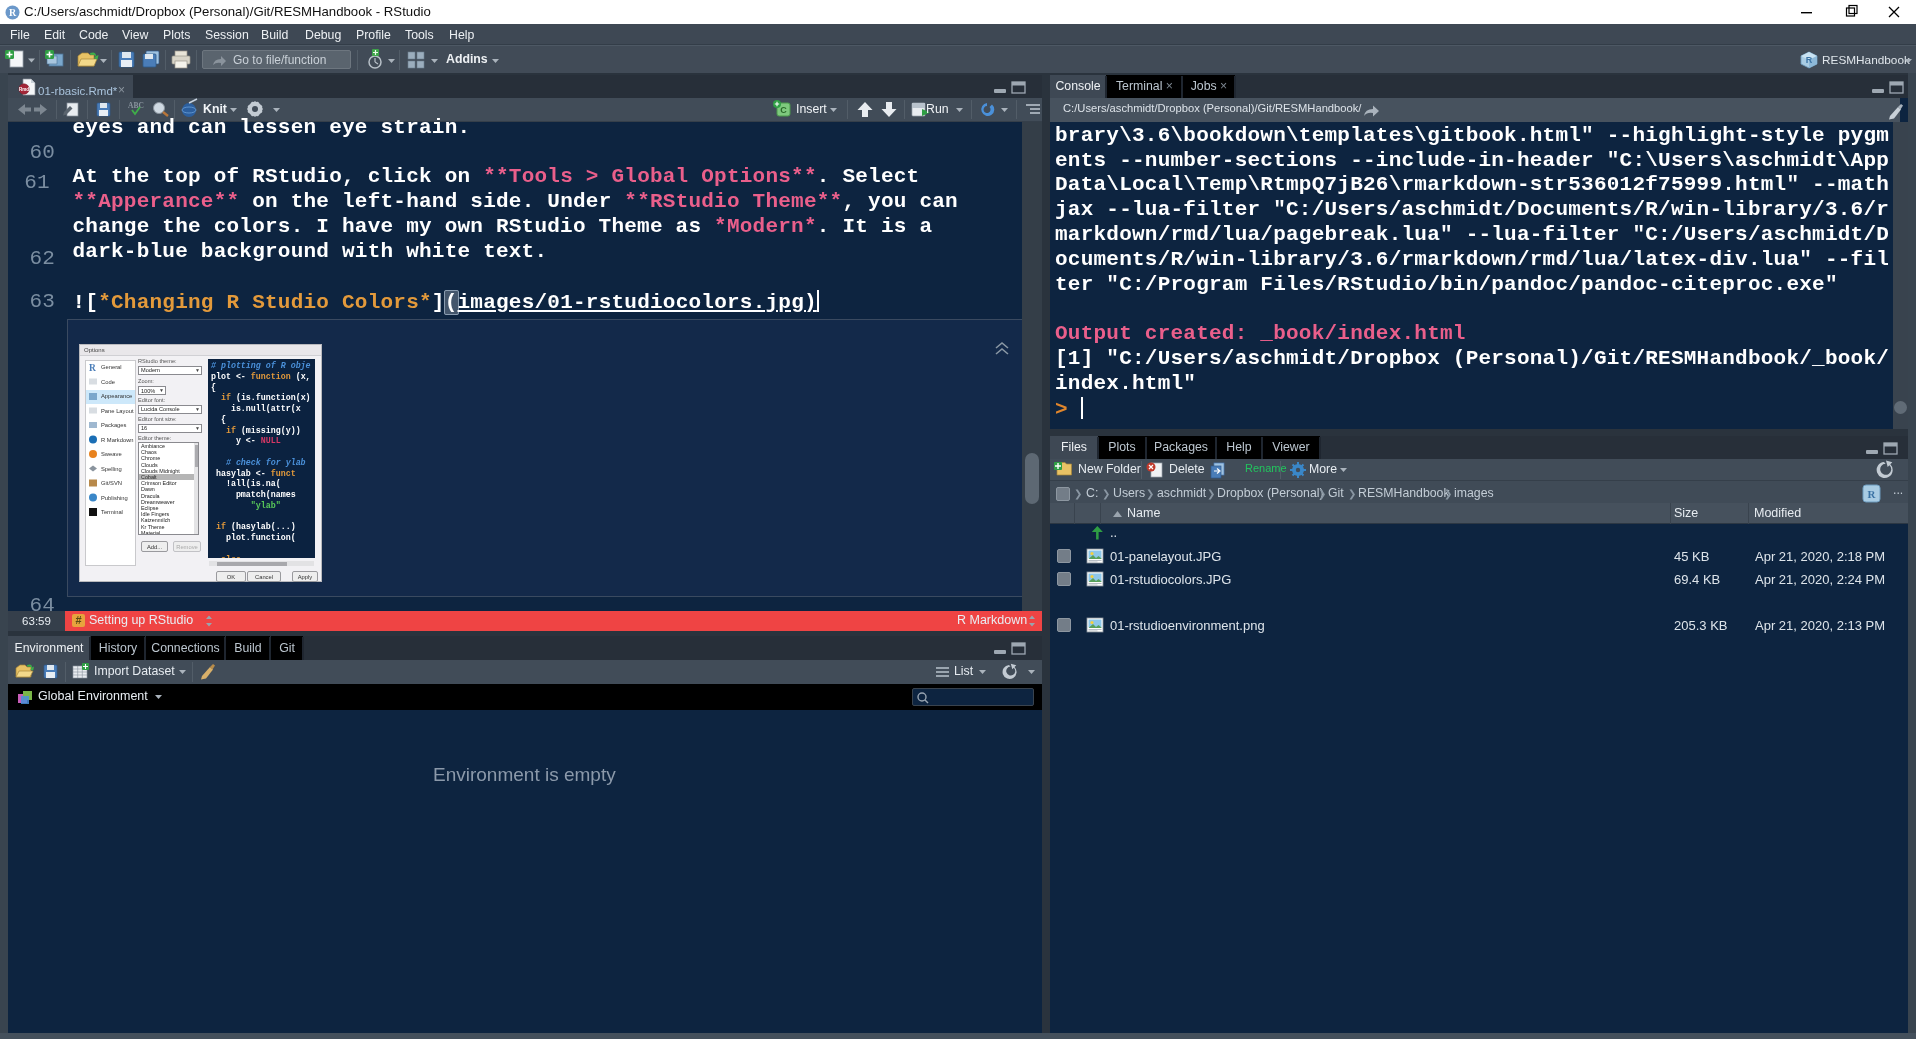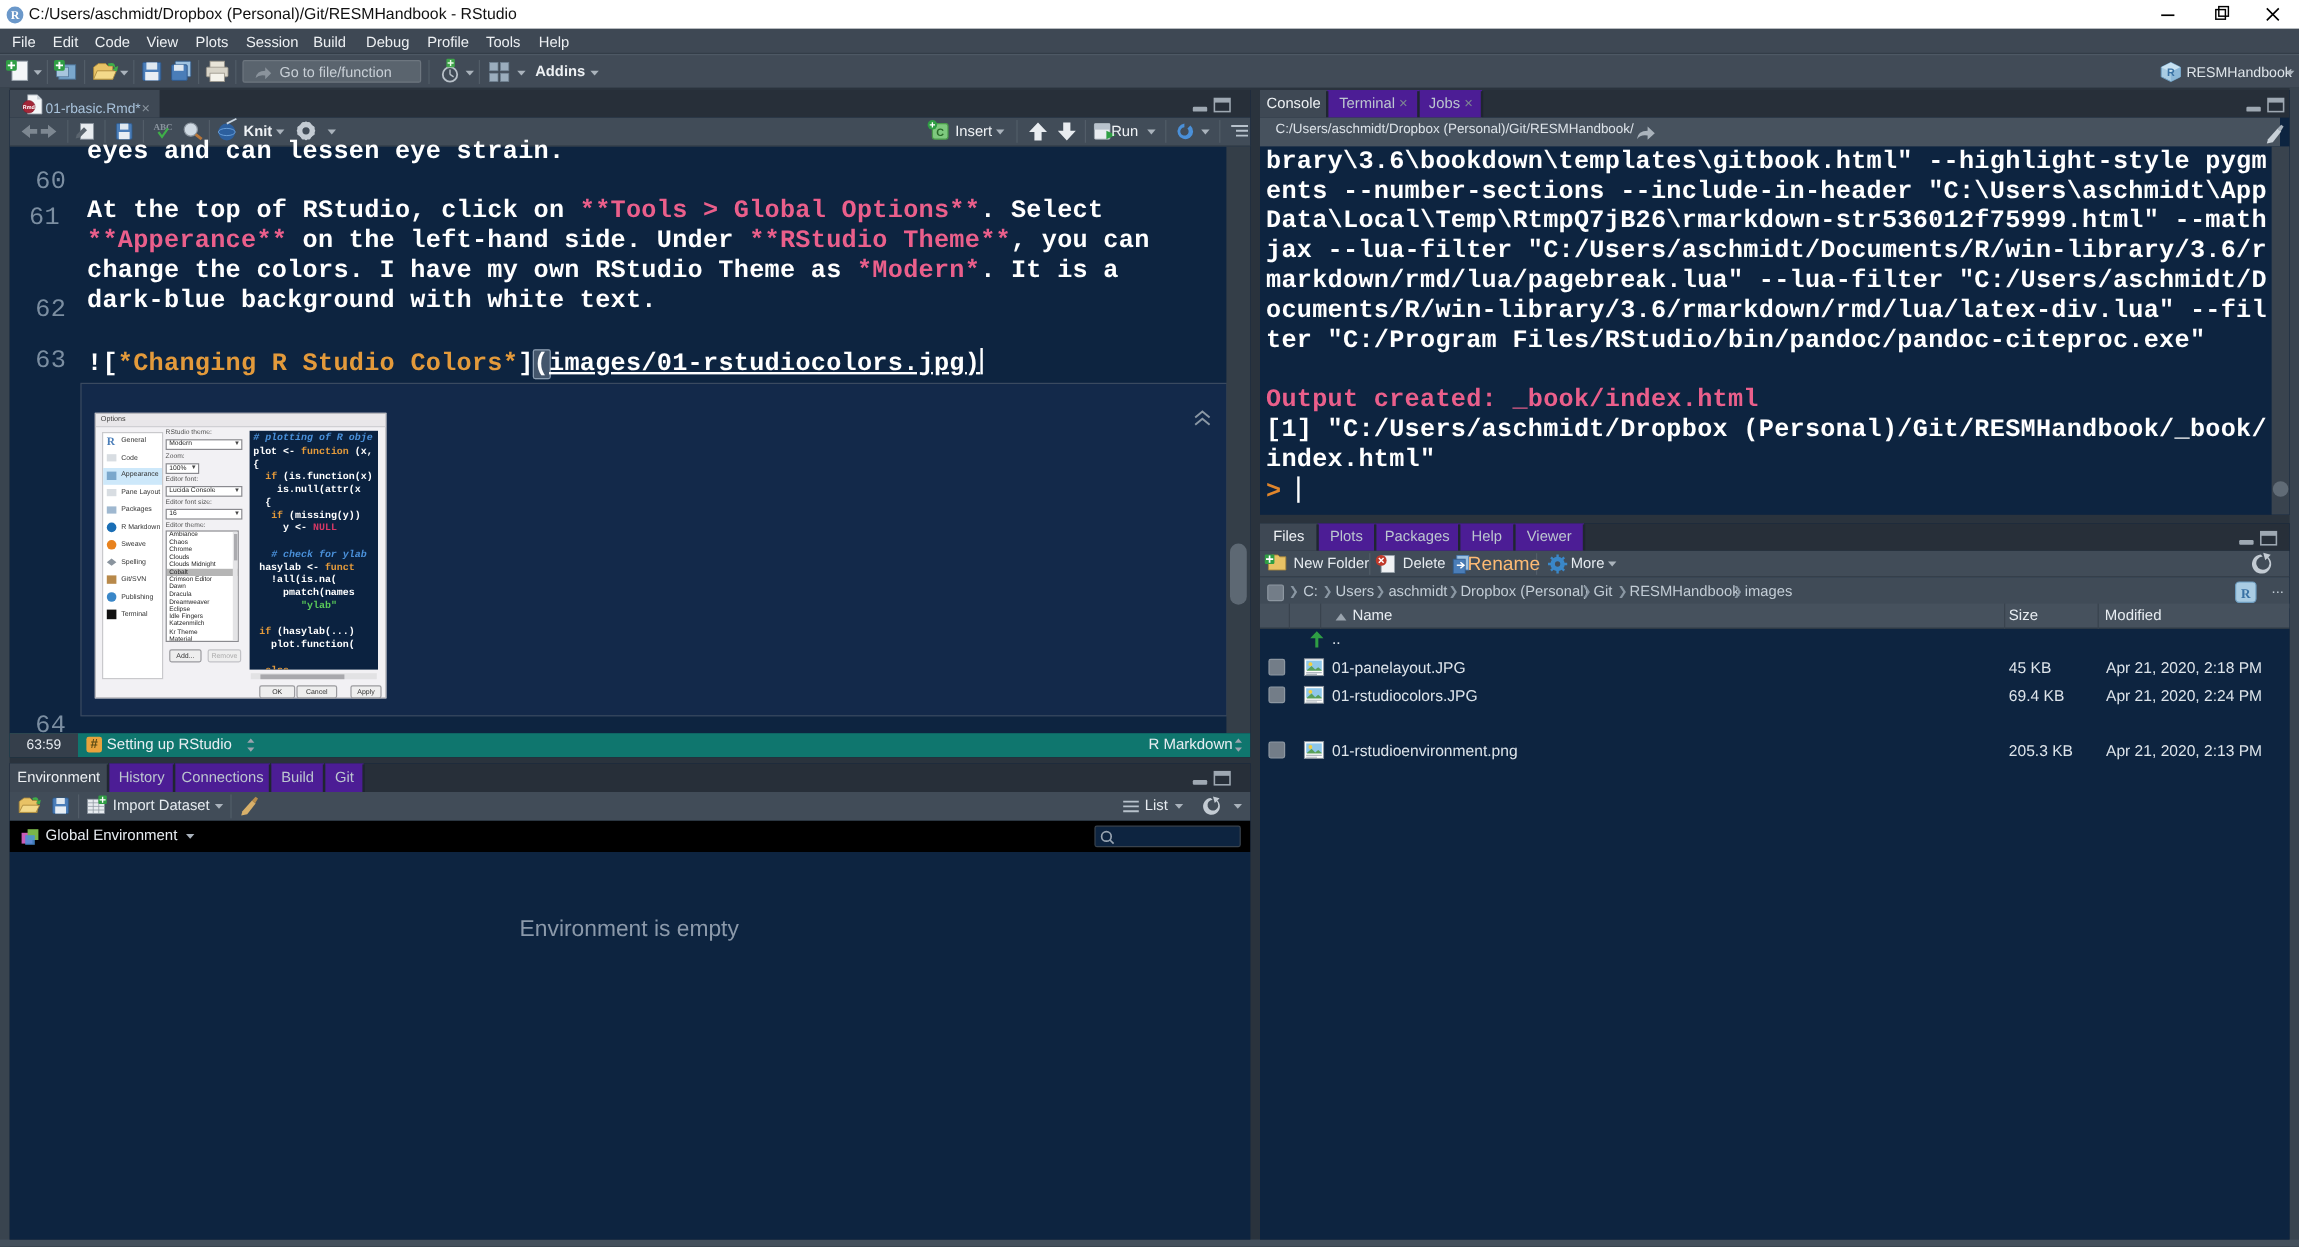--- a/index.html
+++ b/index.html
@@ -12,32 +12,32 @@
 
 #menubar{left:0;top:24px;width:1916px;height:21px;background:#3e4854;border-bottom:1px solid #333d48}
 .mitem{position:absolute;top:4px;font-size:12.3px;color:#edf0f3}
 
 #toolbar{left:0;top:45px;width:1916px;height:28px;background:#414b57;border-top:1px solid #4d5864}
 #gobox{left:202px;top:4px;width:149px;height:19px;background:#5a646e;border:1px solid #6d767f;border-radius:2px}
 #gobox span{position:absolute;left:30px;top:2px;font-size:12px;color:#c9d0d7}
 
 .pane{position:absolute;background:#0d2440}
 .tabbar{position:absolute;left:0;top:0;right:0;height:23px;background:#272f39}
-.tab{position:absolute;top:0;height:23px;background:#4c1d95;color:#bcc6cf;font-size:12.3px;text-align:center;line-height:23px}
+.tab{position:absolute;top:0;height:23px;background:#000000;color:#bcc6cf;font-size:12.3px;text-align:center;line-height:23px}
 .tab.active{background:#3e4854;color:#eef1f4}
 .tsep{position:absolute;top:1px;width:2px;height:22px;background:#1f2630}
 .ptoolbar{position:absolute;background:#414c58}
 
 #editor-pane{left:8px;top:75px;width:1034px;height:556px;background:#0d2440;overflow:hidden}
 #ed-toolbar{left:0;top:23px;width:1034px;height:24px;background:#414c58;border-bottom:1px solid #353f4a}
 .edline{position:absolute;white-space:pre;font-family:"Liberation Mono",monospace;font-weight:bold;font-size:21px;line-height:24.9px;color:#fff;letter-spacing:0.23px}
 .gut{position:absolute;white-space:pre;font-family:"Liberation Mono",monospace;font-size:21px;line-height:24.9px;color:#7b8ea1;letter-spacing:0.17px}
 .pk{color:#ea5f8b !important}
 .or{color:#e39a3b !important}
-#ed-status{left:0;top:536px;width:1034px;height:20px;background:#0f766e}
+#ed-status{left:0;top:536px;width:1034px;height:20px;background:#ef4444}
 
 #env-pane{left:8px;top:636px;width:1034px;height:397px;background:#0d2440;overflow:hidden}
 
 #con-pane{left:1050px;top:75px;width:858px;height:354px;background:#0d2440;overflow:hidden}
 .conline{position:absolute;left:5px;white-space:pre;font-family:"Liberation Mono",monospace;font-weight:bold;font-size:21px;line-height:24.8px;color:#fff;letter-spacing:0.23px}
 
 #files-pane{left:1050px;top:436px;width:858px;height:597px;background:#0d2440;overflow:hidden}
 .bcs{top:6px;color:#8a97a3;font-size:10px;line-height:14px}
 .frow{position:absolute;left:0;width:858px;height:23px;font-size:13px;color:#dde4ea}
 
@@ -513,21 +513,21 @@
        <circle cx="248" cy="11" r="6" fill="#3a87c8"></circle>
        <circle cx="248" cy="11" r="2.2" fill="#414c58"></circle>
        <g stroke="#3a87c8" stroke-width="2">
             <path d="M248 3 v4 M248 15 v4 M240 11 h4 M252 11 h4 M242.5 5.5 l2.8 2.8 M250.7 13.7 l2.8 2.8 M253.5 5.5 l-2.8 2.8 M245.3 13.7 l-2.8 2.8"></path>
           </g>
       </g>
       <path d="M290 9 h7 l-3.5 4 z" fill="#aab3bc"></path>
     </svg>
     <div class="abs" style="left:28px;top:3px;font-size:12.3px;color:#e6ebf0">New Folder</div>
     <div class="abs" style="left:119px;top:3px;font-size:12.3px;color:#e6ebf0">Delete</div>
-    <div class="abs" style="left:173px;top:3px;font-size:16px;color:#fdba74">Rename</div>
+    <div class="abs" style="left:195px;top:3px;font-size:11px;color:#22c55e">Rename</div>
     <div class="abs" style="left:259px;top:3px;font-size:12.3px;color:#e6ebf0">More</div>
     <svg class="abs" style="left:822px;top:1px" width="24" height="21">
         <path d="M12 2 a8 8 0 1 0 6.3 2.3 l2 -2 l-6.3 -1.7 l1.7 6.3 l1.7 -1.7 a5.5 5.5 0 1 1 -3.8 -1.4 z" fill="#c3cbd3"></path>
       </svg>
   </div>
   <div class="abs" style="left:0;top:45px;width:858px;height:26px;background:#404b57;font-size:12.3px;color:#c3cdd6">
     <div class="abs" style="left:6px;top:6px;width:14px;height:14px;background:#737d88;border:1px solid #8d97a1;border-radius:2px"></div>
     <span class="abs bcs" style="left:24px">❯</span>
       <span class="abs" style="left:36px;top:5px">C:</span>
     <span class="abs bcs" style="left:52px">❯</span>

